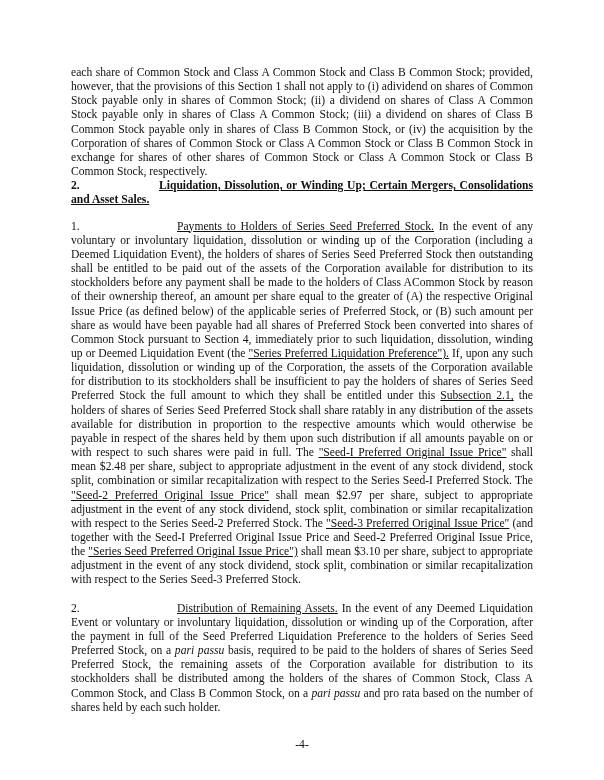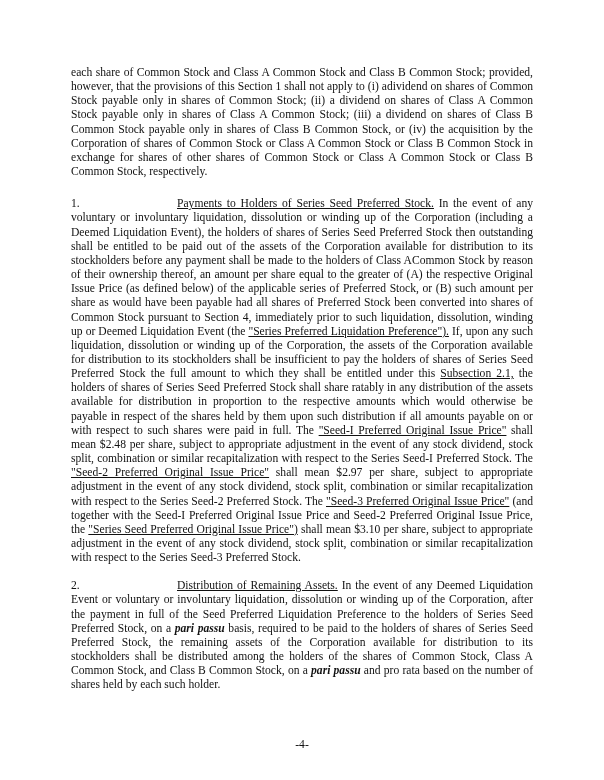--- a/index.html
+++ b/index.html
@@ -3,38 +3,41 @@
 <meta charset="utf-8">
 <style>
   html, body { margin: 0; padding: 0; background: #ffffff; }
   body { width: 604px; height: 780px; position: relative; overflow: hidden; }
   .page {
     position: absolute; left: 71px; top: 66px; width: 462px;
     font-family: "Liberation Serif", "DejaVu Serif", serif;
     font-size: 11.6px; line-height: 14.15px; color: #111;
   }
   p { margin: 0; text-align: justify; }
-  .para1 { margin-bottom: 18px; }
+  .para1 { margin-bottom: 0; }
   .heading { font-weight: bold; margin-bottom: 12px; }
   .heading .num { display: inline-block; width: 88px; }
   .heading .title { text-decoration: underline; }
   .sec { margin-bottom: 14px; }
   .sec .num { display: inline-block; width: 106px; }
   u { }
-  i { font-style: italic; font-weight: bold; }
+  i { font-style: italic; }
   .footer {
     position: absolute; left: 0; width: 604px; top: 738px; text-align: center;
     font-family: "Liberation Serif", "DejaVu Serif", serif; font-size: 11.6px; color: #111;
   }
 </style>
 </head>
 <body>
 
 <div class="page">
   <p class="para1">each share of Common Stock and Class A Common Stock and Class B Common Stock; provided, however, that the provisions of this Section 1 shall not apply to (i) adividend on shares of Common Stock payable only in shares of Common Stock; (ii) a dividend on shares of Class A Common Stock payable only in shares of Class A Common Stock; (iii) a dividend on shares of Class B Common Stock payable only in shares of Class B Common Stock, or (iv) the acquisition by the Corporation of shares of Common Stock or Class A Common Stock or Class B Common Stock in exchange for shares of other shares of Common Stock or Class A Common Stock or Class B Common Stock, respectively.</p>
 
+  <p class="heading">
+    <span class="num">2.</span><span class="title">Liquidation, Dissolution, or Winding Up; Certain Mergers, Consolidations and Asset Sales.</span>
+  </p>
 
   <p class="sec"><span class="num">1.</span><u>Payments to Holders of Series Seed Preferred Stock.</u><span> In the event of any voluntary or involuntary liquidation, dissolution or winding up of the Corporation (including a Deemed Liquidation Event), the holders of shares of Series Seed Preferred Stock then outstanding shall be entitled to be paid out of the assets of the Corporation available for distribution to its stockholders before any payment shall be made to the holders of Class ACommon Stock by reason of their ownership thereof, an amount per share equal to the greater of (A) the respective Original Issue Price (as defined below) of the applicable series of Preferred Stock, or (B) such amount per share as would have been payable had all shares of Preferred Stock been converted into shares of Common Stock pursuant to Section 4, immediately prior to such liquidation, dissolution, winding up or Deemed Liquidation Event (the </span><u>"Series Preferred Liquidation Preference").</u><span>  If, upon any such liquidation, dissolution or winding up of the Corporation, the assets of the Corporation available for distribution to its stockholders shall be insufficient to pay the holders of shares of Series Seed Preferred Stock the full amount to which they shall be entitled under this </span><u>Subsection 2.1,</u><span> the holders of shares of Series Seed Preferred Stock shall share ratably in any distribution of the assets available for distribution in proportion to the respective amounts which would otherwise be payable in respect of the shares held by them upon such distribution if all amounts payable on or with respect to such shares were paid in full. The </span><u>"Seed-I Preferred Original Issue Price"</u><span> shall mean $2.48 per share, subject to appropriate adjustment in the event of any stock dividend, stock split, combination or similar recapitalization with respect to the Series Seed-I Preferred Stock. The </span><u>"Seed-2 Preferred Original Issue Price"</u><span> shall mean $2.97 per share, subject to appropriate adjustment in the event of any stock dividend, stock split, combination or similar recapitalization with respect to the Series Seed-2 Preferred Stock. The </span><u>"Seed-3 Preferred Original Issue Price"</u><span> (and together with the Seed-I Preferred Original Issue Price and Seed-2 Preferred Original Issue Price, the </span><u>"Series Seed Preferred Original Issue Price")</u><span> shall mean $3.10 per share, subject to appropriate adjustment in the event of any stock dividend, stock split, combination or similar recapitalization with respect to the Series Seed-3 Preferred Stock.</span></p>
 
   <p class="sec"><span class="num">2.</span><u>Distribution of Remaining Assets.</u><span> In the event of any Deemed Liquidation Event or voluntary or involuntary liquidation, dissolution or winding up of the Corporation, after the payment in full of the Seed Preferred Liquidation Preference to the holders of Series Seed Preferred Stock, on a </span><i>pari passu</i><span> basis, required to be paid to the holders of shares of Series Seed Preferred Stock, the remaining assets of the Corporation available for distribution to its stockholders shall be distributed among the holders of the shares of Common Stock, Class A Common Stock, and Class B Common Stock, on a </span><i>pari passu</i><span> and pro rata based on the number of shares held by each such holder.</span></p>
 </div>
 
 <div class="footer">-4-</div>
 
 </body></html>

